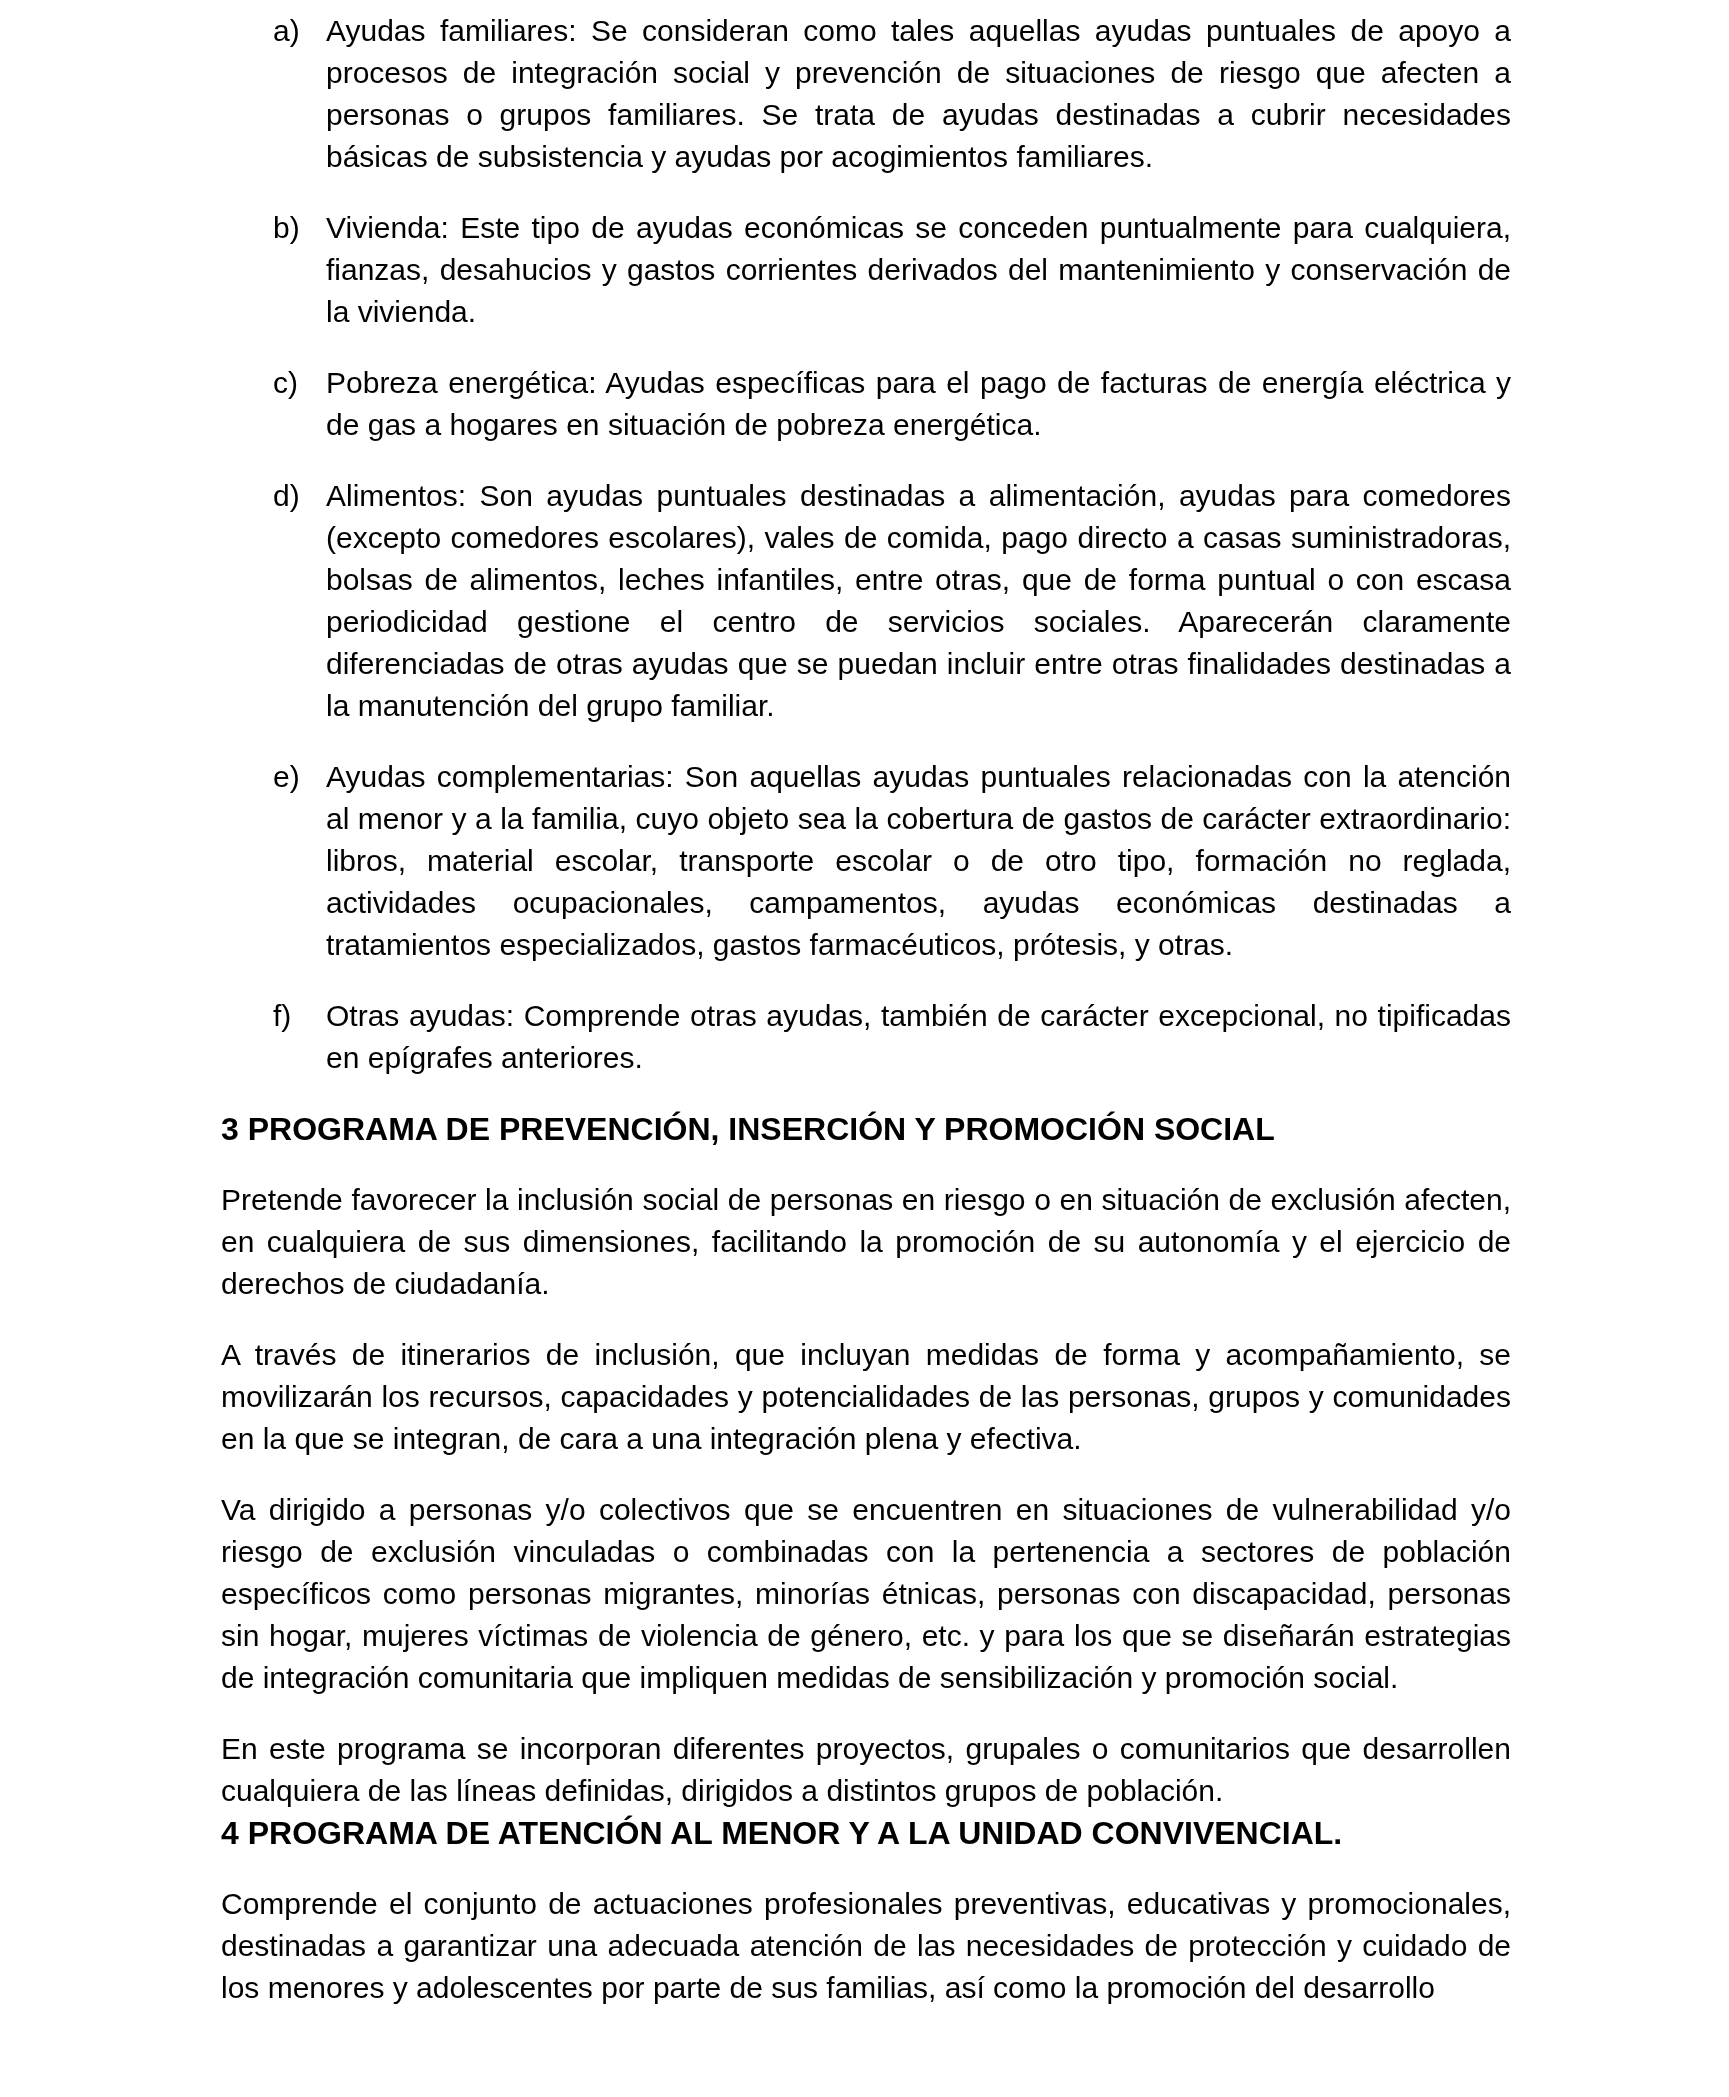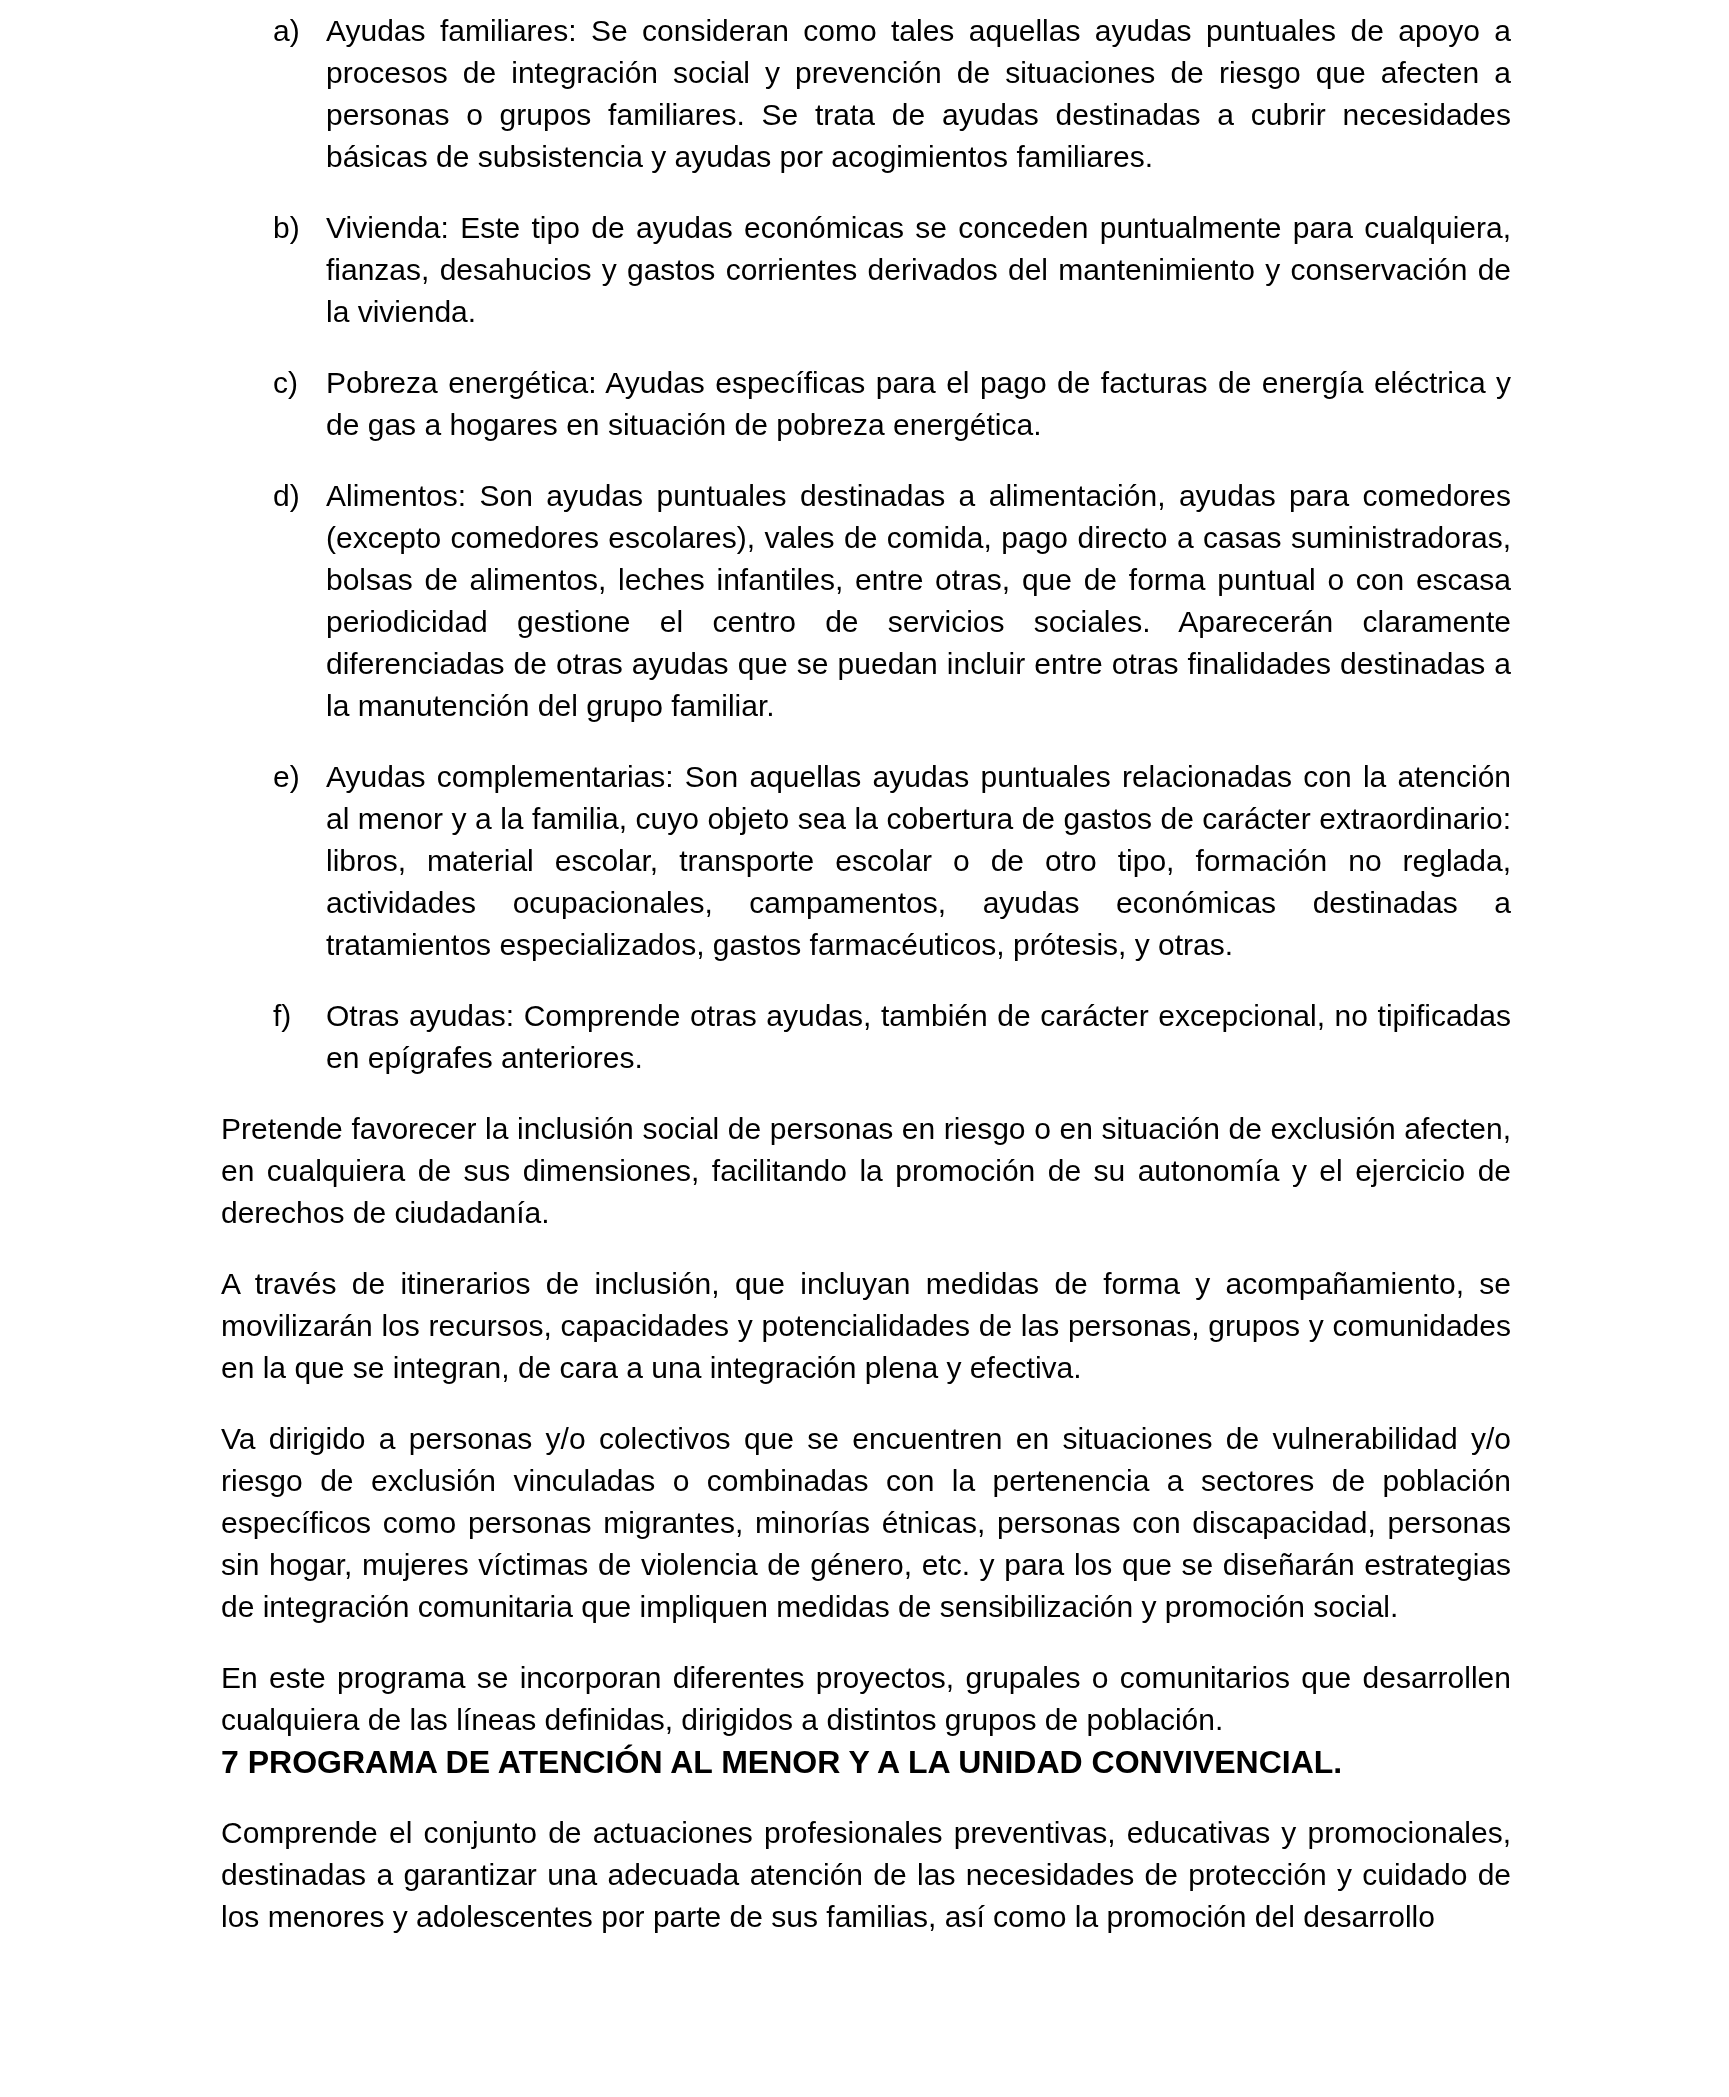--- a/index.html
+++ b/index.html
@@ -88,25 +88,26 @@
     </div>
 
     <div class="list-item">
       <span class="marker">f)</span>
       <span class="item-text">Otras ayudas: Comprende otras ayudas, también de carácter excepcional, no tipificadas en epígrafes anteriores.</span>
     </div>
 
   </div>
 
   <section>
+    <h2 class="heading">3 PROGRAMA DE PREVENCIÓN, INSERCIÓN Y PROMOCIÓN SOCIAL</h2>
     <p class="para">Pretende favorecer la inclusión social de personas en riesgo o en situación de exclusión afecten, en cualquiera de sus dimensiones, facilitando la promoción de su autonomía y el ejercicio de derechos de ciudadanía.</p>
     <p class="para">A través de itinerarios de inclusión, que incluyan medidas de forma y acompañamiento, se movilizarán los recursos, capacidades y potencialidades de las personas, grupos y comunidades en la que se integran, de cara a una integración plena y efectiva.</p>
     <p class="para">Va dirigido a personas y/o colectivos que se encuentren en situaciones de vulnerabilidad y/o riesgo de exclusión vinculadas o combinadas con la pertenencia a sectores de población específicos como personas migrantes, minorías étnicas, personas con discapacidad, personas sin hogar, mujeres víctimas de violencia de género, etc. y para los que se diseñarán estrategias de integración comunitaria que impliquen medidas de sensibilización y promoción social.</p>
     <p class="para">En este programa se incorporan diferentes proyectos, grupales o comunitarios que desarrollen cualquiera de las líneas definidas, dirigidos a distintos grupos de población.</p>
   </section>
 
   <section>
-    <h2 class="heading">7 PROGRAMA DE ATENCIÓN AL MENOR Y A LA UNIDAD CONVIVENCIAL.</h2>
+    <h2 class="heading">4 PROGRAMA DE ATENCIÓN AL MENOR Y A LA UNIDAD CONVIVENCIAL.</h2>
     <p class="para">Comprende el conjunto de actuaciones profesionales preventivas, educativas y promocionales, destinadas a garantizar una adecuada atención de las necesidades de protección y cuidado de los menores y adolescentes por parte de sus familias, así como la promoción del desarrollo</p>
   </section>
 
 </div>
 
 
 </body></html>

